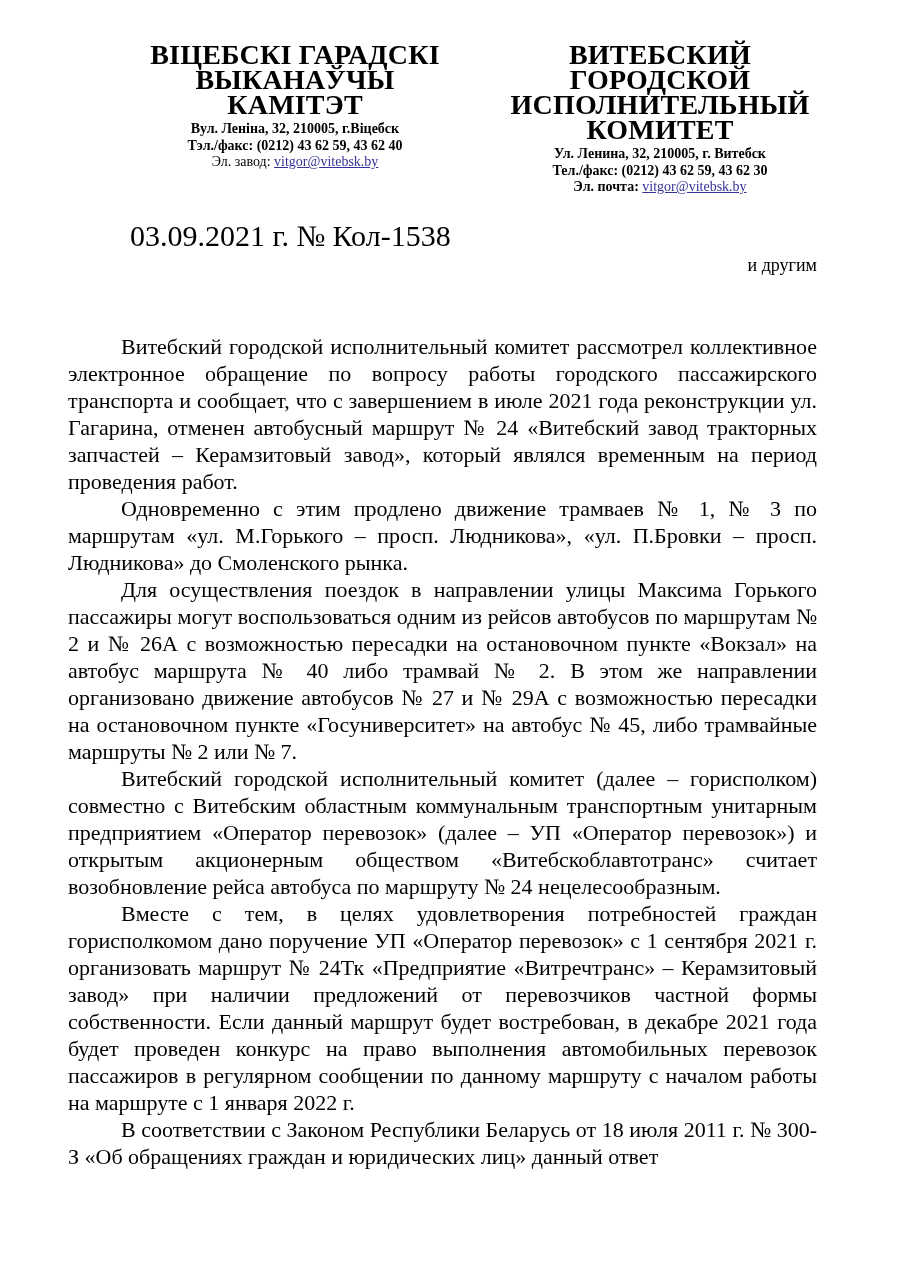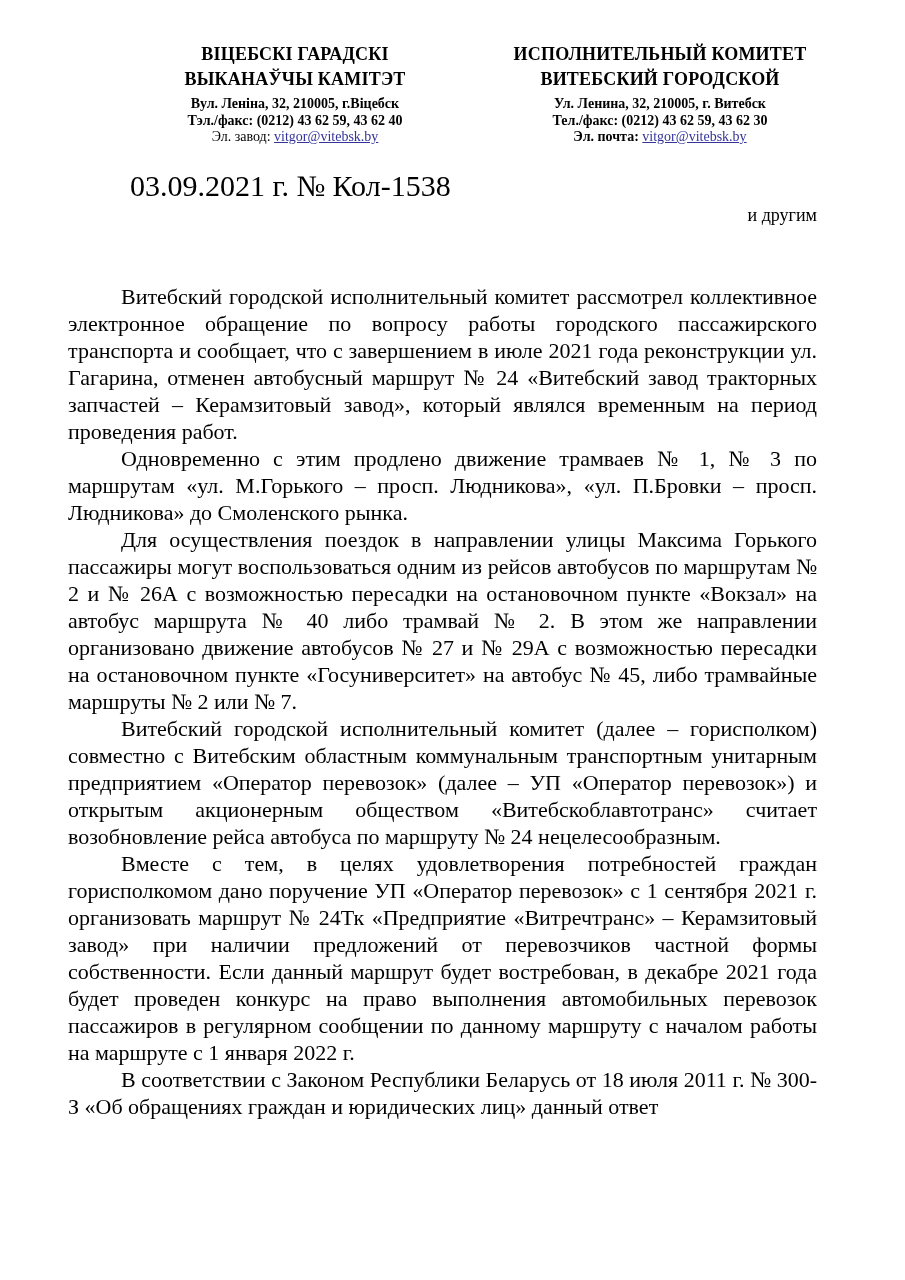--- a/index.html
+++ b/index.html
@@ -23,21 +23,21 @@
     justify-content: space-between;
     margin: 42px 85px 0 130px;
   }
   .org {
     text-align: center;
   }
   .org-left  { width: 330px; }
   .org-right { width: 320px; }
   .org-title {
     font-weight: bold;
-    font-size: 18px;
+    font-size: 28px;
     line-height: 25px;
     letter-spacing: 0.2px;
   }
   .org-contacts {
     margin-top: 4px;
     font-size: 14px;
     line-height: 16.5px;
     text-align: center;
   }
   .bold { font-weight: bold; }
@@ -84,22 +84,22 @@
       </div>
       <div class="org-contacts">
         <div class="bold">Вул. Леніна, 32, 210005, г.Віцебск</div>
         <div class="bold">Тэл./факс: (0212) 43 62 59, 43 62 40</div>
         <div><span>Эл. завод:</span> <a class="email-link">vitgor@vitebsk.by</a></div>
       </div>
     </div>
 
     <div class="org org-right">
       <div class="org-title">
+        <div>ВИТЕБСКИЙ ГОРОДСКОЙ</div>
         <div>ИСПОЛНИТЕЛЬНЫЙ КОМИТЕТ</div>
-        <div>ВИТЕБСКИЙ ГОРОДСКОЙ</div>
       </div>
       <div class="org-contacts">
         <div class="bold">Ул. Ленина, 32, 210005, г. Витебск</div>
         <div class="bold">Тел./факс: (0212) 43 62 59, 43 62 30</div>
         <div><span class="bold">Эл. почта:</span> <a class="email-link">vitgor@vitebsk.by</a></div>
       </div>
     </div>
 
   </div>
 

